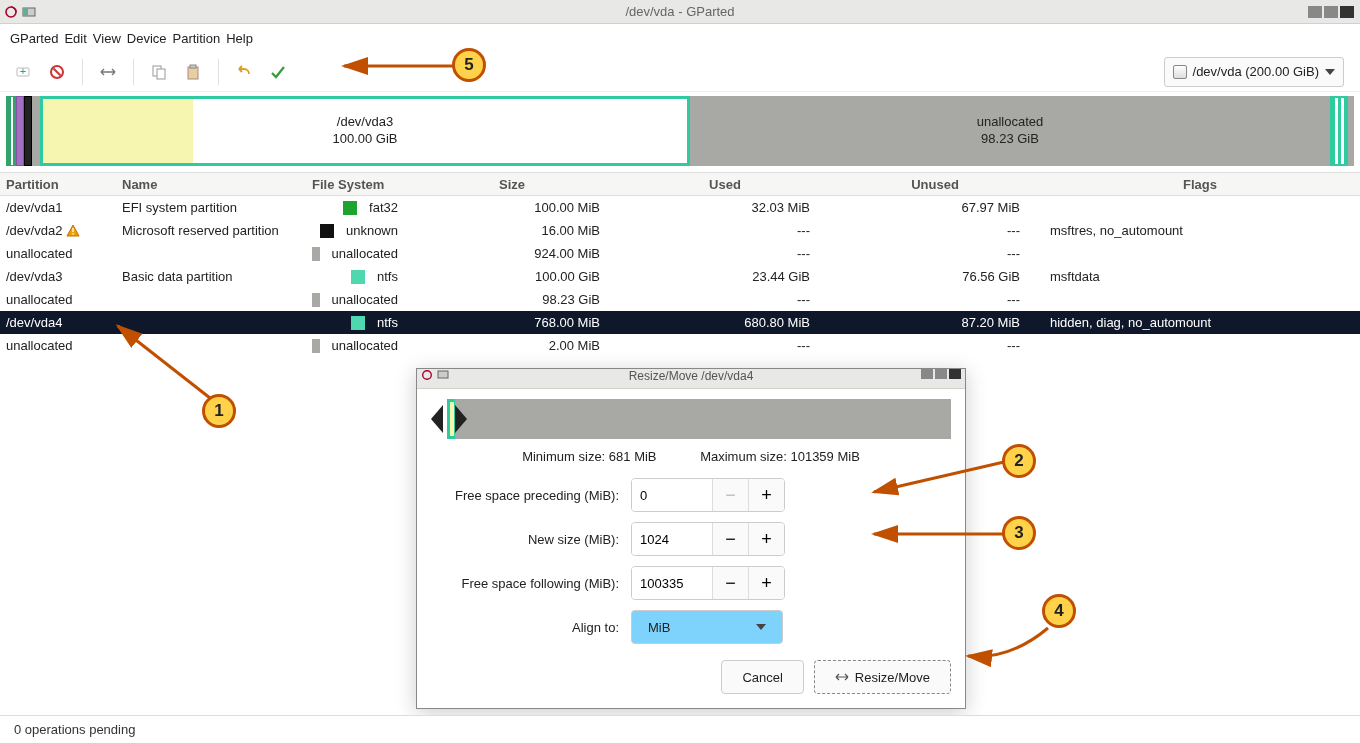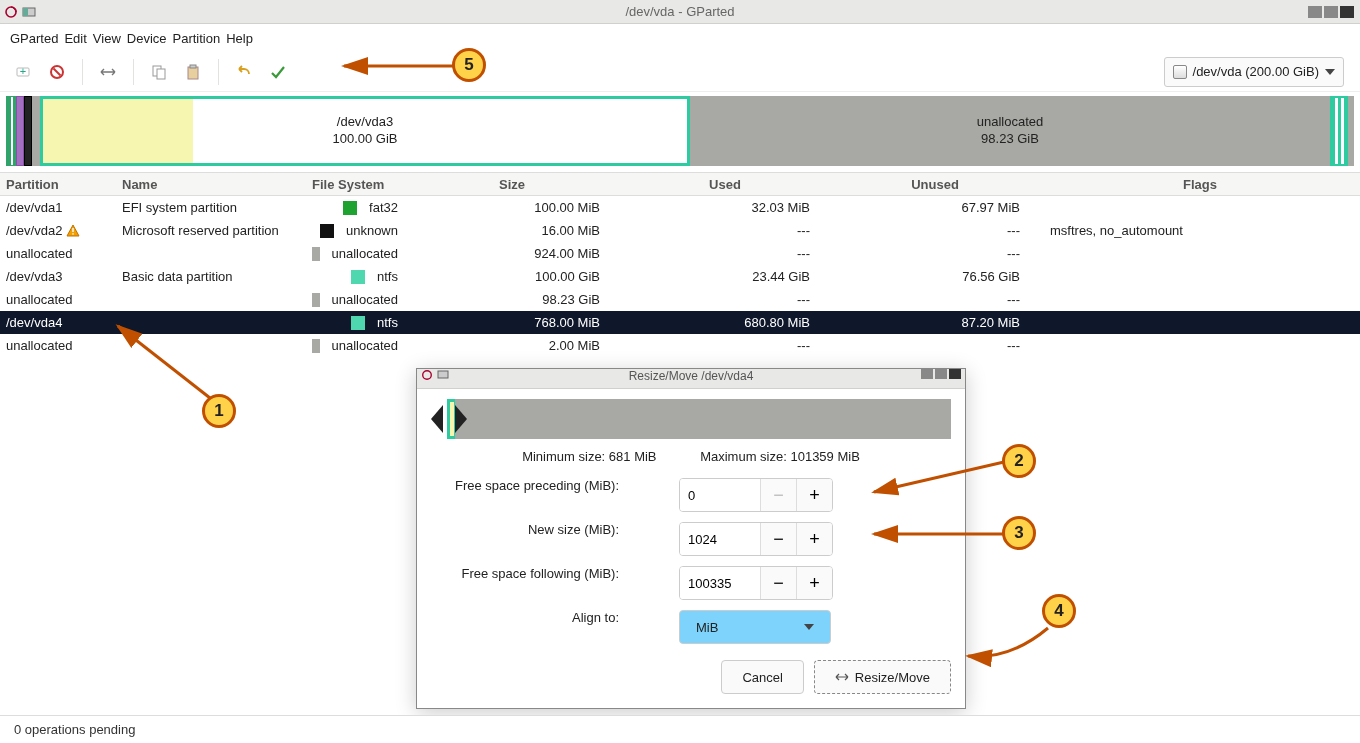--- a/index.html
+++ b/index.html
@@ -64,21 +64,21 @@
   .dlg-body { padding: 10px 14px 14px 14px; }
   .sizebar-wrap { display:flex; align-items:center; gap:4px; margin-bottom:10px; }
   .handle { width:0; height:0; }
   .handle.left { border-top:14px solid transparent; border-bottom:14px solid transparent; border-right:12px solid #222; }
   .sizebar { flex:1; height:40px; background:#a8a8a4; position:relative; }
   .sizebar .used { position:absolute; left:0; top:0; bottom:0; width:8px; background:#fff; border:3px solid #2ecba0; }
   .sizebar .used::after { content:""; position:absolute; left:0; top:0; bottom:0; width:4px; background:#f6f6b0; }
   .sizebar .arrowR { position:absolute; left:8px; top:50%; transform:translateY(-50%); width:0; height:0; border-top:14px solid transparent; border-bottom:14px solid transparent; border-left:12px solid #222; }
   .minmax { text-align:center; margin: 6px 0 14px 0; font-size:13px; }
   .minmax span+span { margin-left: 40px; }
-  .formrow { display:flex; align-items:flex-start; margin-bottom:10px;gap:48px; }
+  .formrow { display:flex; align-items:center; margin-bottom:10px; }
   .formrow label { width: 200px; text-align:right; padding-right:12px; }
   .spin { display:flex; border:1px solid #ccc; border-radius:4px; overflow:hidden; height:34px; }
   .spin input { width:80px; border:none; padding:0 8px; font-size:13px; outline:none; }
   .spin button { width:36px; border:none; border-left:1px solid #ddd; background:#fafafa; font-size:18px; line-height:1; }
   .spin button.disabled { color:#bbb; }
   .combo { display:flex; align-items:center; justify-content:space-between; width:152px; height:34px; border:1px solid #ccc; border-radius:4px; padding:0 16px; background:#7dd3fc; }
   .combo .chev { width:0; height:0; border-left:5px solid transparent; border-right:5px solid transparent; border-top:6px solid #444; }
   .dlg-buttons { display:flex; justify-content:flex-end; gap:10px; margin-top:16px; }
   .btn { height:34px; padding:0 20px; border:1px solid #ccc; border-radius:4px; background:#fafafa; display:flex; align-items:center; gap:6px; }
   .btn.primary { border:1px dashed #888; }
@@ -232,37 +232,39 @@
       <div class="td c-unused">---</div>
       <div class="td c-flags"></div>
     </div>
     <div class="tr">
       <div class="td c-part">/dev/vda3</div>
       <div class="td c-name">Basic data partition</div>
       <div class="td c-fs"><span class="fs-swatch sw-ntfs"></span>ntfs</div>
       <div class="td c-size">100.00 GiB</div>
       <div class="td c-used">23.44 GiB</div>
       <div class="td c-unused">76.56 GiB</div>
+      <div class="td c-flags">msftdata</div>
     </div>
     <div class="tr">
       <div class="td c-part">unallocated</div>
       <div class="td c-name"></div>
       <div class="td c-fs"><span class="fs-swatch sw-unalloc"></span>unallocated</div>
       <div class="td c-size">98.23 GiB</div>
       <div class="td c-used">---</div>
       <div class="td c-unused">---</div>
       <div class="td c-flags"></div>
     </div>
     <div class="tr selected">
       <div class="td c-part">/dev/vda4</div>
       <div class="td c-name"></div>
       <div class="td c-fs"><span class="fs-swatch sw-ntfs"></span>ntfs</div>
       <div class="td c-size">768.00 MiB</div>
       <div class="td c-used">680.80 MiB</div>
       <div class="td c-unused">87.20 MiB</div>
+      <div class="td c-flags">hidden, diag, no_automount</div>
     </div>
     <div class="tr">
       <div class="td c-part">unallocated</div>
       <div class="td c-name"></div>
       <div class="td c-fs"><span class="fs-swatch sw-unalloc"></span>unallocated</div>
       <div class="td c-size">2.00 MiB</div>
       <div class="td c-used">---</div>
       <div class="td c-unused">---</div>
       <div class="td c-flags"></div>
     </div>

